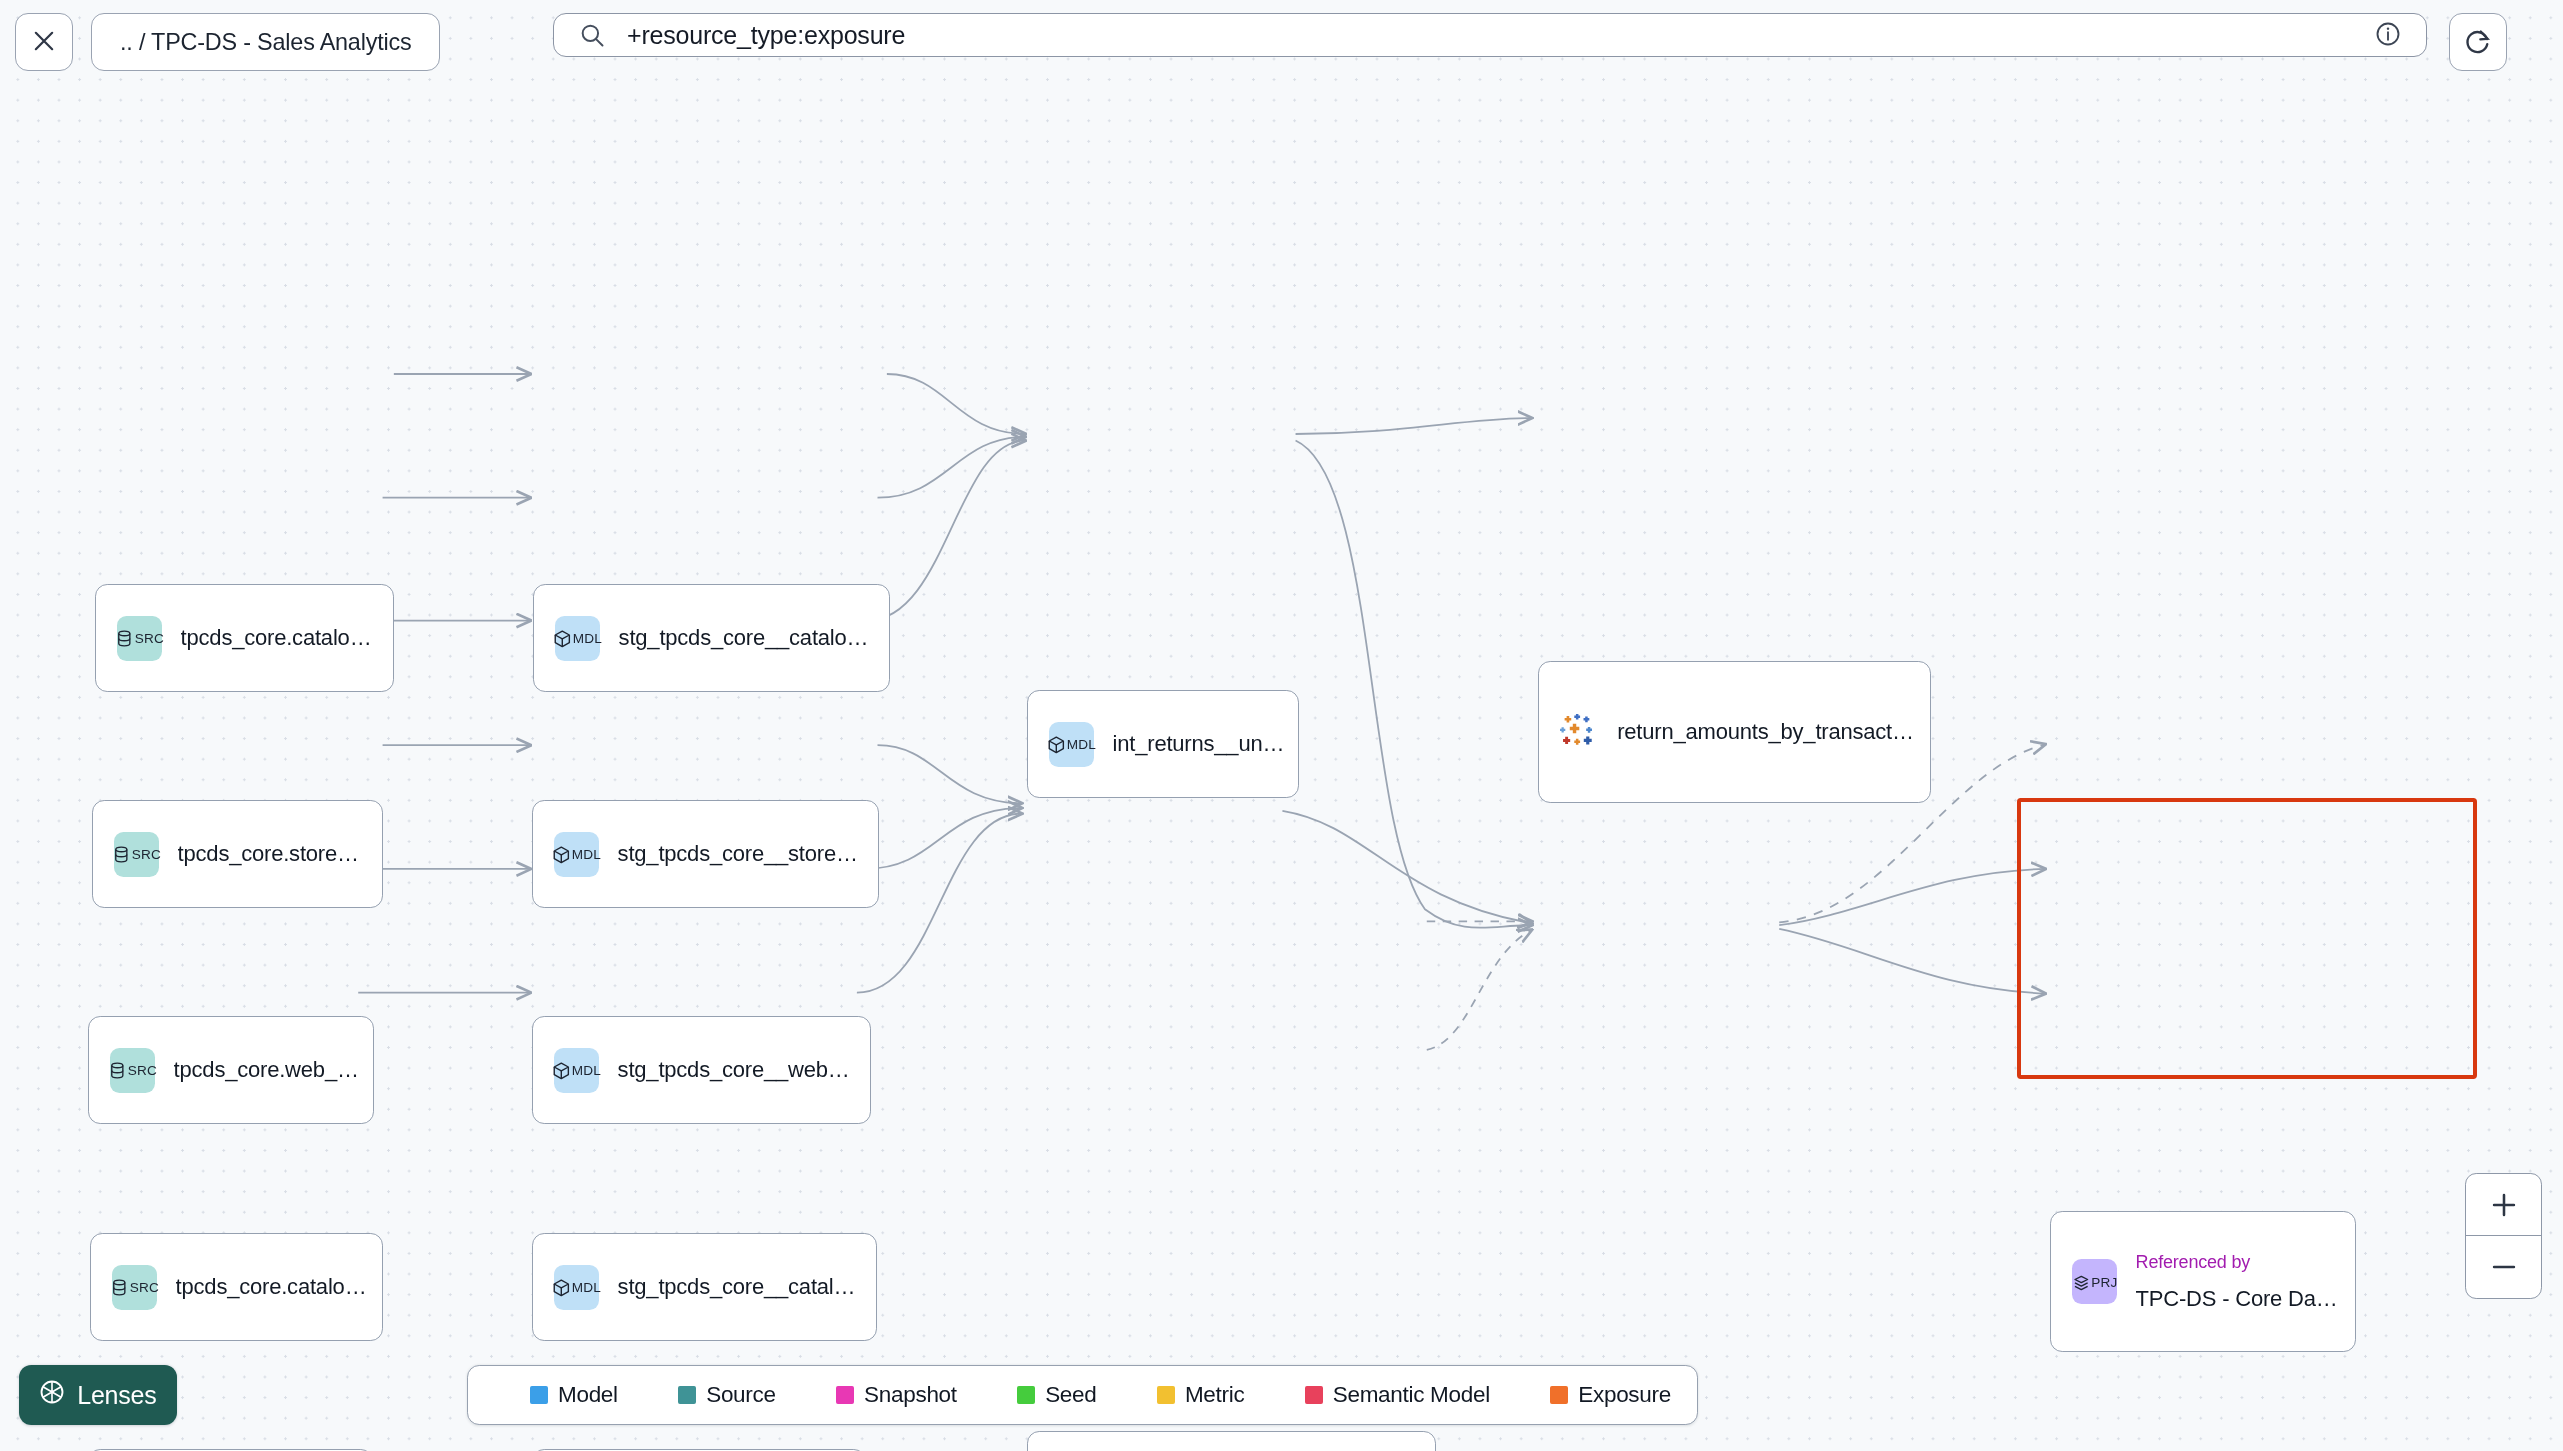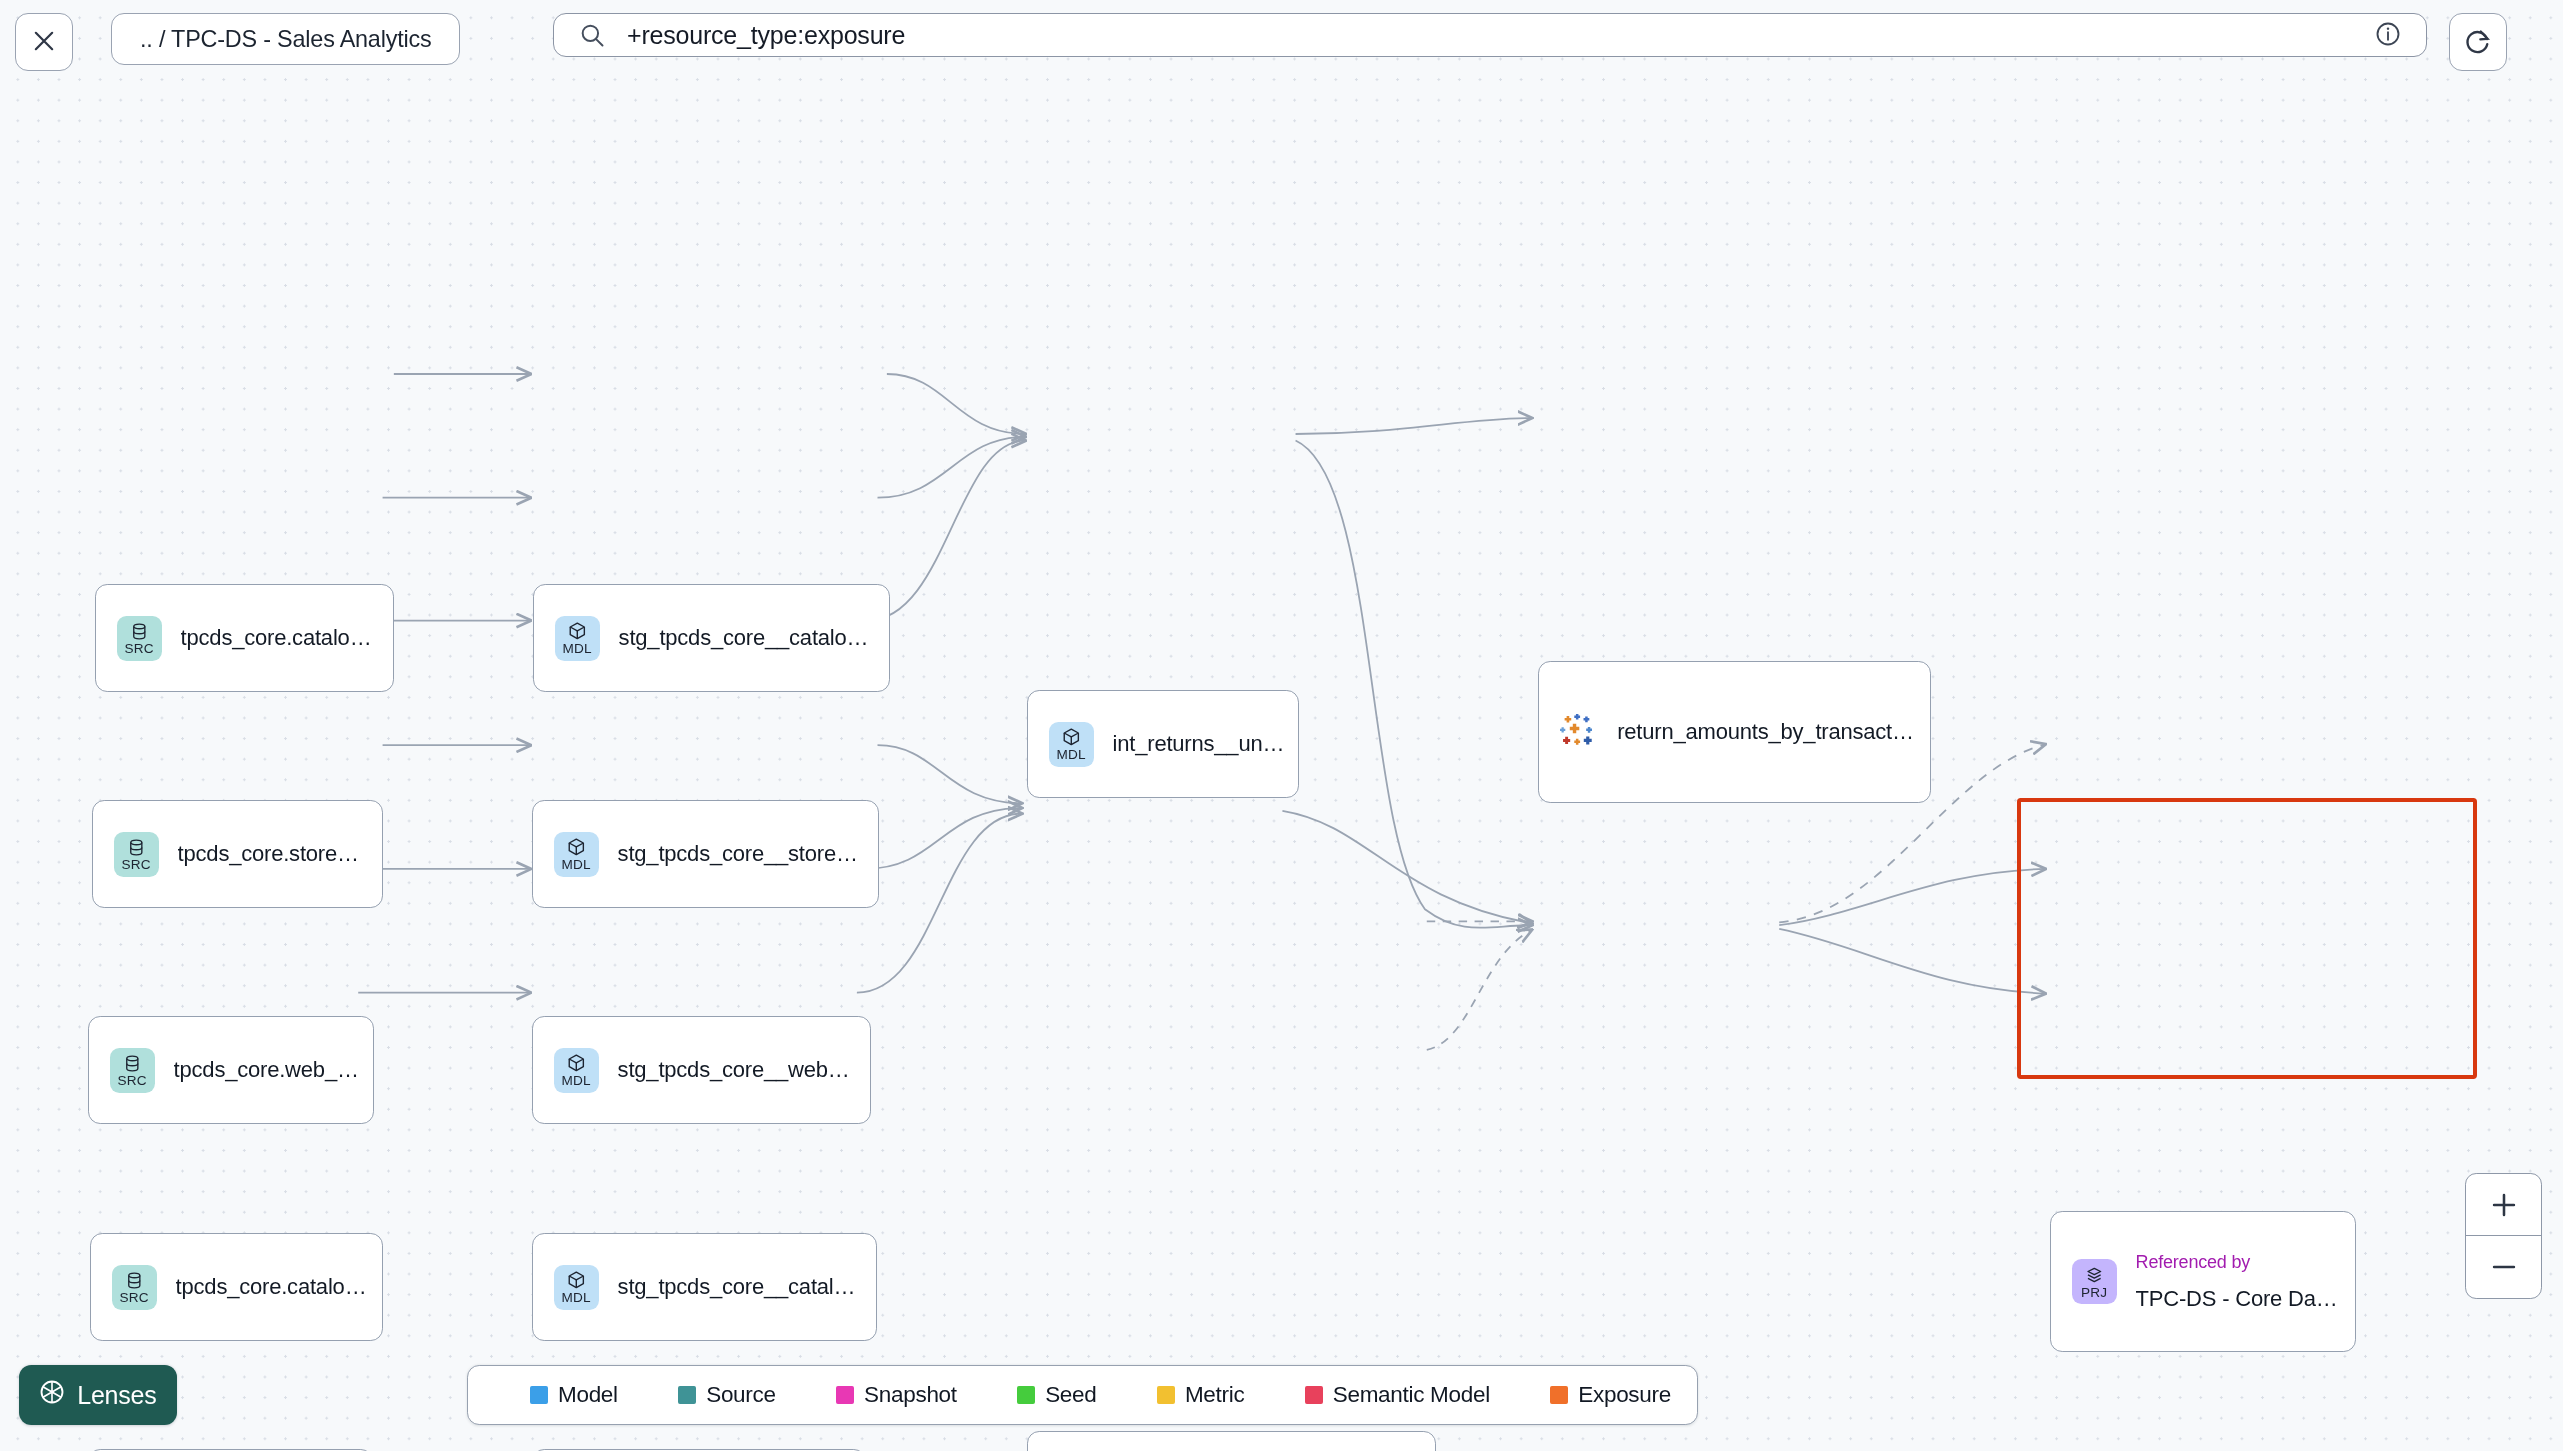--- a/index.html
+++ b/index.html
@@ -27,21 +27,21 @@
   .tb-btn {
     position: absolute;
     background: #ffffff;
     border: 1.5px solid #9aa3b2;
     border-radius: 13px;
     display: flex; align-items: center; justify-content: center;
     color: #2f3746;
   }
   #close-btn { left: 15px; top: 13px; width: 58px; height: 58px; }
   #breadcrumb-btn {
-    left: 111px; top: 13px; height: 52px;
+    left: 91px; top: 13px; height: 58px;
     padding: 0 28px;
     font-size: 23.4px; color: #1c2430; letter-spacing: -0.2px;
     white-space: nowrap;
   }
   #search-bar {
     position: absolute; left: 553px; top: 13px;
     width: 1874px; height: 44px;
     background: #fff;
     border: 1.5px solid #8c95a5;
     border-radius: 13px;
@@ -66,21 +66,21 @@
     border: 1.4px solid #95a0b0;
     border-radius: 12.2px;
     display: flex; align-items: center;
     padding-left: 20.6px;
     z-index: 10;
   }
   .badge {
     flex: 0 0 auto;
     width: 45px; height: 45px;
     border-radius: 9.4px;
-    display: flex; flex-direction: column;
+    display: flex; flex-direction: row;
     align-items: center; justify-content: center;
     margin-right: 19px;
   }
   .badge.src { background: #b0e0dc; }
   .badge.mdl { background: #bfe0f7; }
   .badge.prj { background: #c4b5fd; }
   .badge .glyph { height: 20.6px; display:flex; align-items:flex-end; }
   .badge .code {
     font-size: 13.6px; line-height: 1; margin-top: 1.9px;
     color: #1d2431; letter-spacing: 0.2px;

